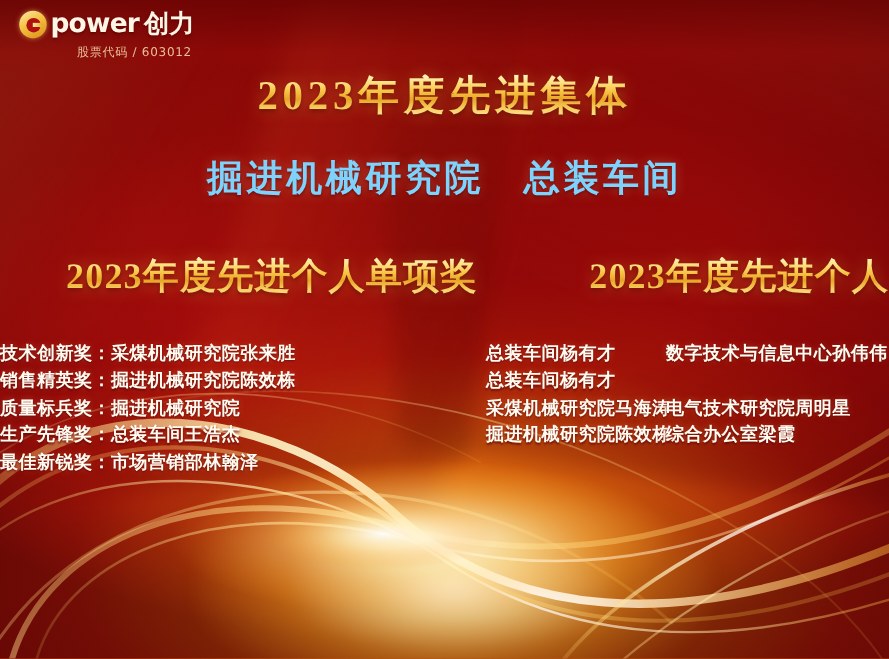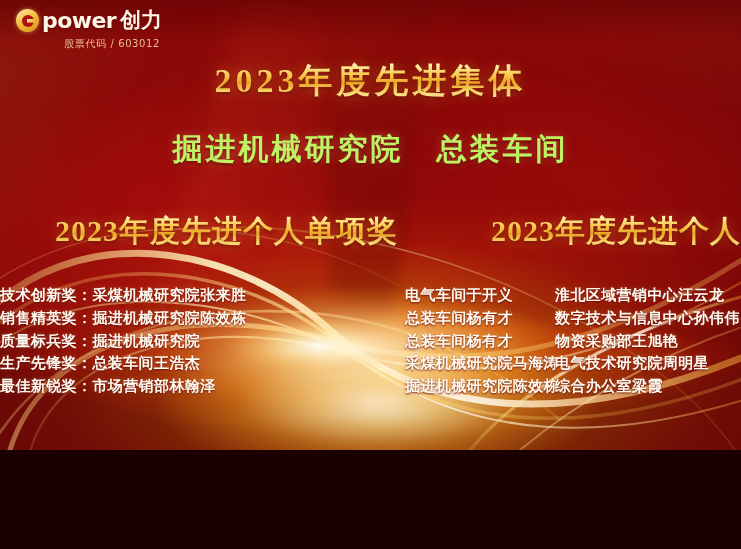--- a/index.html
+++ b/index.html
@@ -1,20 +1,20 @@
 <!DOCTYPE html>
 <html lang="zh"><head>
 <meta charset="utf-8">
 <title>Award Poster</title>
 <style>
   html,body{margin:0;padding:0;background:#1a0000;}
   *{box-sizing:border-box;}
   .stage{
     position:relative;
-    width:741px;height:450px;
+    width:741px;height:549px;
     overflow:hidden;
     font-family:"Liberation Serif","DejaVu Serif",serif;
     background:#b50d0d;
   }
 
   
   .bg-base{
     position:absolute;inset:0;
     background:
       radial-gradient(ellipse 95% 70% at 52% 86%, #ffb240 0%, #f58413 16%, #e2560d 30%, #c61d0c 46%, #ab0c0c 62%, #8d0707 100%),
@@ -102,21 +102,21 @@
   }
 
   .title{
     position:absolute;top:62px;left:0;right:0;text-align:center;
     font-size:34px;font-weight:700;letter-spacing:4px;
     line-height:1.1;z-index:7;
   }
   .subtitle{
     position:absolute;top:132px;left:0;right:0;text-align:center;
     font-size:30px;font-weight:700;letter-spacing:3px;
-    color:#bef264;line-height:1.1;z-index:7;
+    color:#7dd3fc;line-height:1.1;z-index:7;
     text-shadow:0 2px 3px rgba(100,0,0,.75),0 0 10px rgba(255,200,150,.35);
   }
 
   .headings{
     position:absolute;top:214px;left:0;right:0;
     display:flex;z-index:7;
   }
   .heading{
     font-size:30px;font-weight:700;letter-spacing:1px;line-height:1.15;
     text-align:right;
@@ -217,30 +217,25 @@
     <div class="col-left">
       <div class="award-row">技术创新奖：采煤机械研究院张来胜</div>
       <div class="award-row">销售精英奖：掘进机械研究院陈效栋</div>
       <div class="award-row">质量标兵奖：掘进机械研究院</div>
       <div class="award-row">生产先锋奖：总装车间王浩杰</div>
       <div class="award-row">最佳新锐奖：市场营销部林翰泽</div>
     </div>
 
     <div class="col-right">
       <div class="pair-row">
-        <span class="pair-a">电气车间于开义</span>
-        <span class="pair-b">淮北区域营销中心汪云龙</span>
-      </div>
-      <div class="pair-row">
         <span class="pair-a">总装车间杨有才</span>
         <span class="pair-b">数字技术与信息中心孙伟伟</span>
       </div>
       <div class="pair-row">
         <span class="pair-a">总装车间杨有才</span>
-        <span class="pair-b">物资采购部王旭艳</span>
       </div>
       <div class="pair-row">
         <span class="pair-a">采煤机械研究院马海涛</span>
         <span class="pair-b">电气技术研究院周明星</span>
       </div>
       <div class="pair-row">
         <span class="pair-a">掘进机械研究院陈效栋</span>
         <span class="pair-b">综合办公室梁霞</span>
       </div>
     </div>

